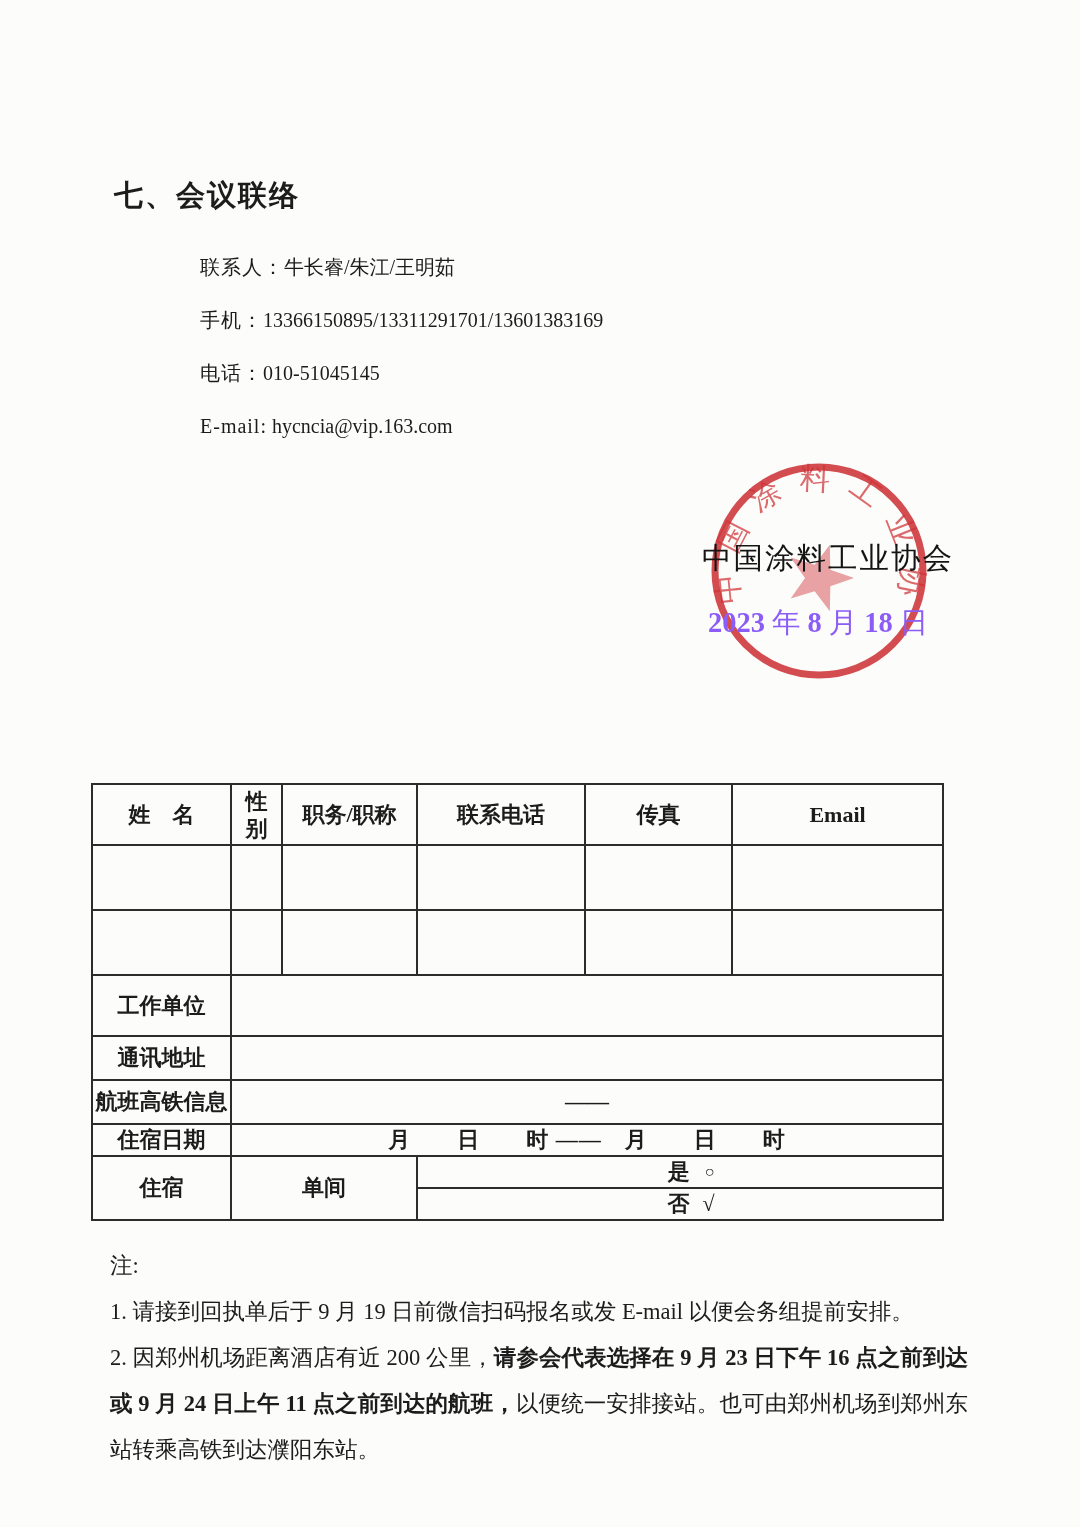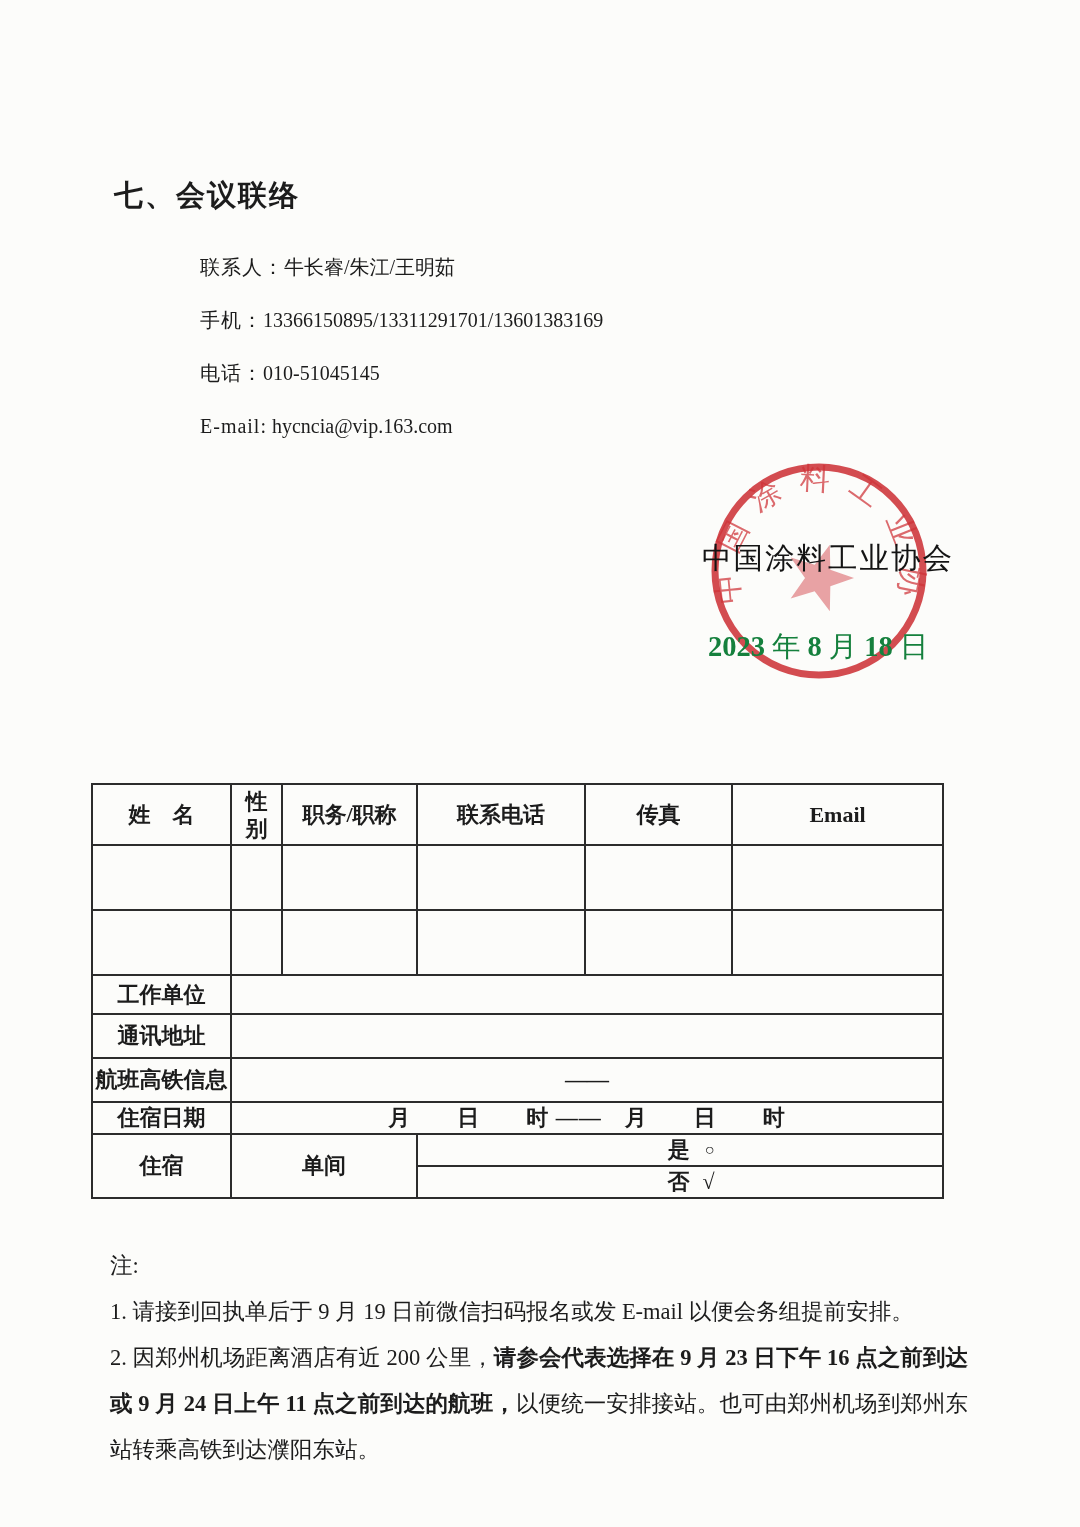--- a/index.html
+++ b/index.html
@@ -21,22 +21,22 @@
   .c-item { margin-left:86px; font-size:20px; line-height:53px; white-space:nowrap; }
   .c-item .c-label { letter-spacing:1px; }
 
   
   .seal-svg { position:absolute; left:704px; top:456px; width:230px; height:230px; }
   .sig-org {
     position:absolute; left:702px; top:539px;
     font-size:29.5px; letter-spacing:2px; color:#141414; white-space:nowrap;
   }
   .sig-date {
-    position:absolute; left:708px; top:628px;
-    font-size:28.5px; color:#15803d; white-space:nowrap;
+    position:absolute; left:708px; top:604px;
+    font-size:28.5px; color:#8b5cf6; white-space:nowrap;
   }
   .sig-date .num { font-weight:bold; margin-right:7px; }
   .sig-date .unit { margin-right:7px; }
 
   
   .form-title {
     position:absolute; left:215px; top:710px;
     font-family:"Liberation Sans","DejaVu Sans",sans-serif;
     font-size:26.5px; font-weight:bold; letter-spacing:1px; white-space:nowrap;
   }
@@ -49,21 +49,21 @@
   }
   .reply-table td {
     border:2px solid #2c2c2c;
     font-size:22px; font-weight:600;
     text-align:center; vertical-align:middle;
     overflow:hidden;
   }
   .h-header td { height:61px; }
   .h-empty1 td { height:65px; }
   .h-empty2 td { height:65px; }
-  .h-work td { height:39px;margin-left:16px; }
+  .h-work td { height:61px;margin-left:16px; }
   .h-addr td { height:44px; }
   .h-flight td { height:44px; }
   .h-staydate td { height:31px; }
   .h-stay1 td { height:29px; }
   .h-stay2 td { height:27px; }
   .gender-cell { white-space:pre-line; line-height:27px; font-size:21px; }
   .email-head { font-size:21px; font-weight:bold; }
   .flight-label { font-size:21px; letter-spacing:0; }
   .choice-cell { text-align:left; padding-left:22px; font-weight:600; }
   .choice-cell .mark-circle { font-size:16px; margin-left:15px; vertical-align:2px; }

